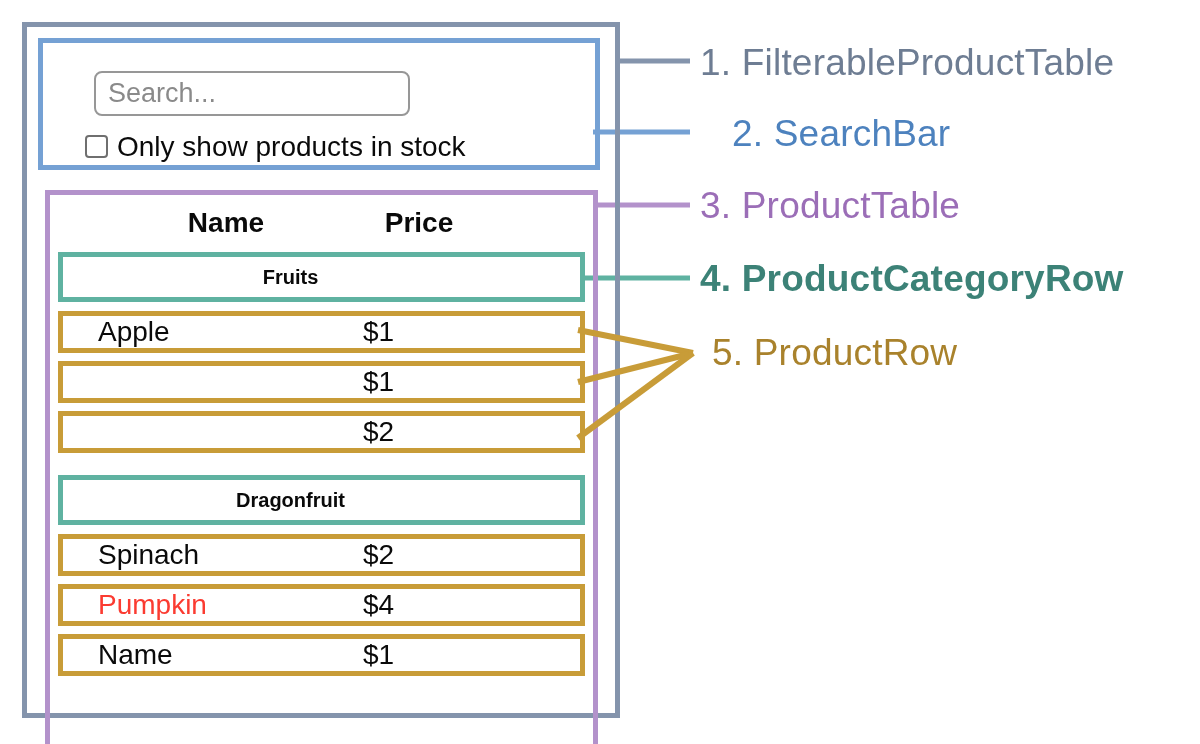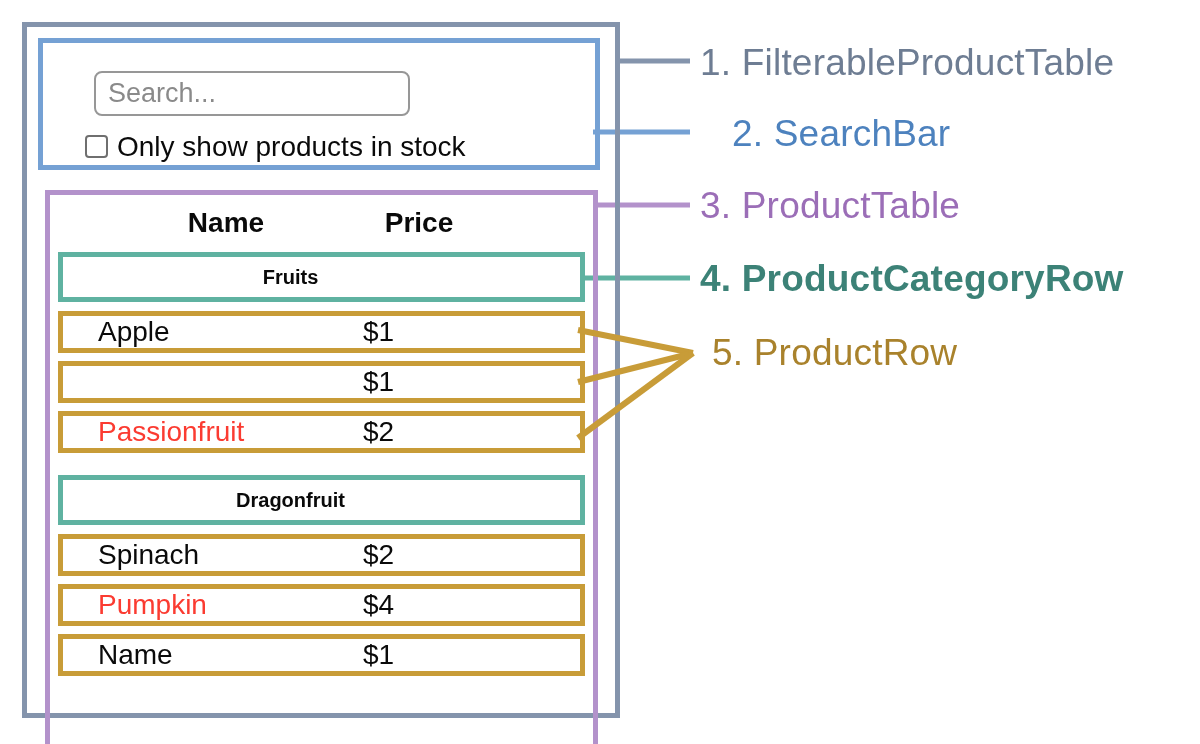--- a/index.html
+++ b/index.html
@@ -119,21 +119,20 @@
     <div class="rows" id="rows-container">
         <div class="category-row">Fruits</div>
         <div class="product-row">
           <span class="pname">Apple</span>
           <span class="pprice">$1</span>
         </div>
         <div class="product-row">
           <span class="pprice">$1</span>
         </div>
         <div class="product-row">
-          <span class="pname alert">Passionfruit</span>
           <span class="pprice">$2</span>
         </div>
         <div class="category-row second">Dragonfruit</div>
         <div class="product-row">
           <span class="pname">Spinach</span>
           <span class="pprice">$2</span>
         </div>
         <div class="product-row">
           <span class="pname alert">Pumpkin</span>
           <span class="pprice">$4</span>

